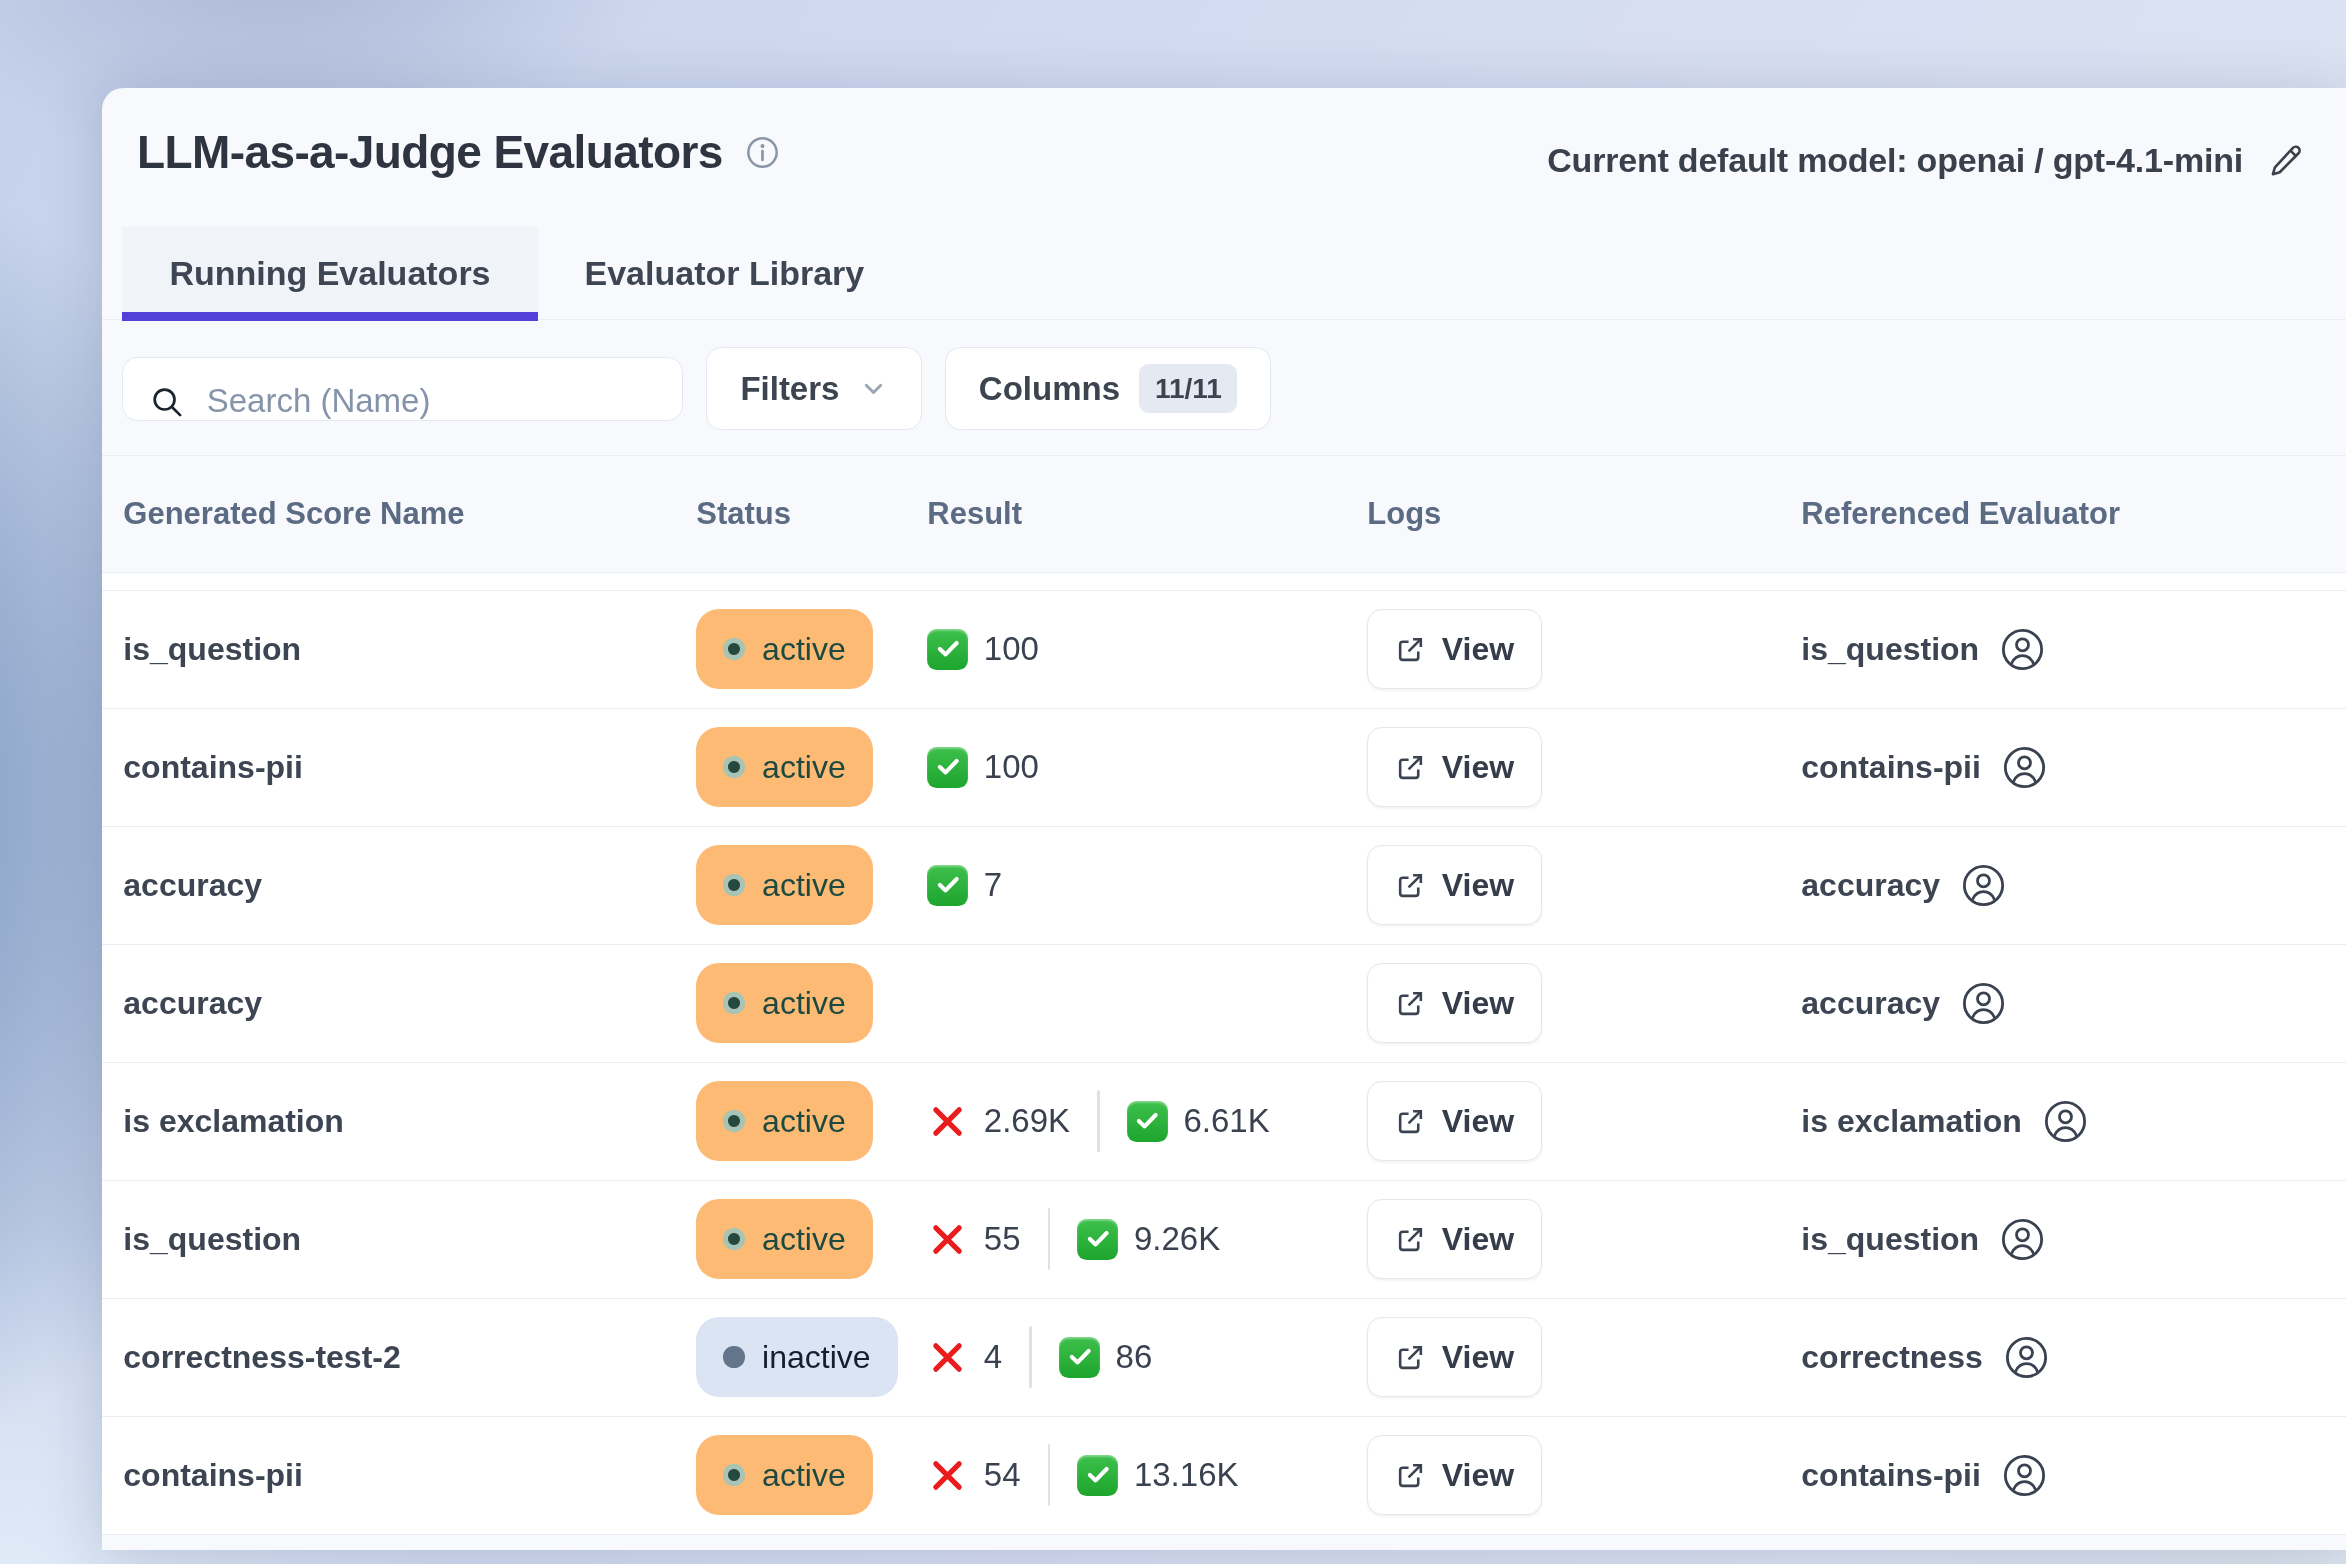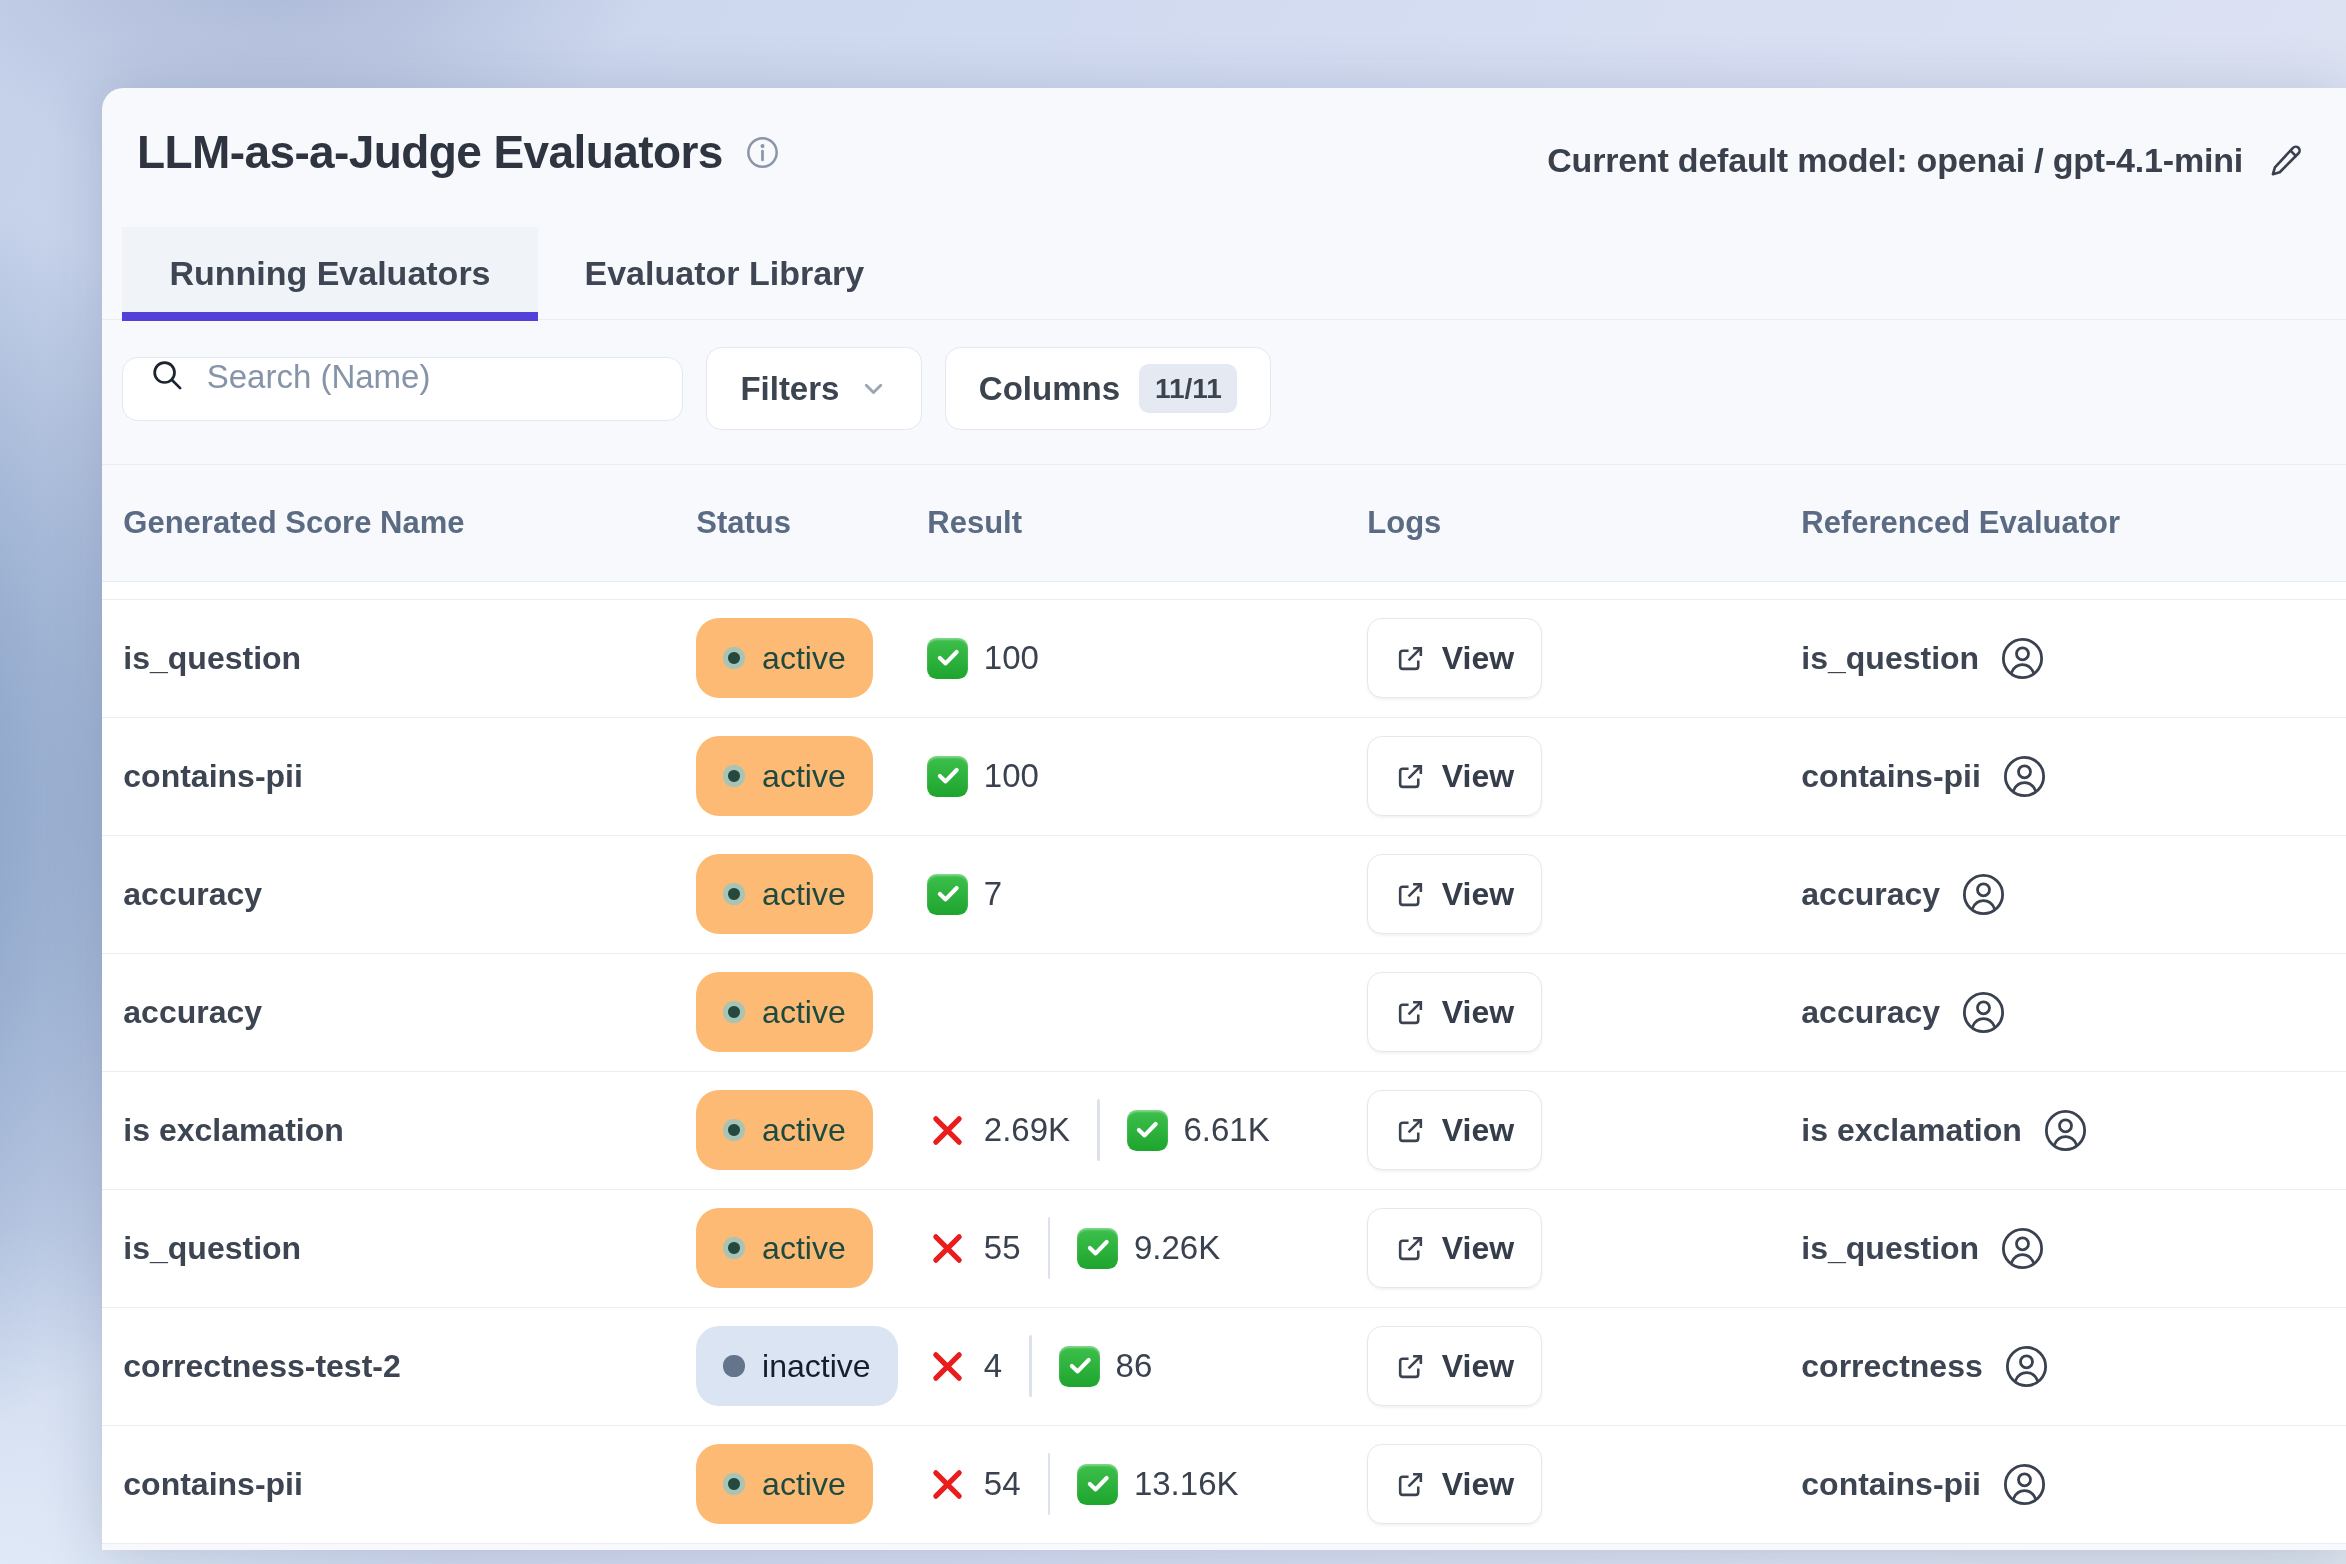--- a/index.html
+++ b/index.html
@@ -35,32 +35,32 @@
 
   
   .tabs { display: flex; margin-top: 47px; padding-left: 20.4px; border-bottom: 1.9px solid #e9edf4; }
   .tab { position: relative; height: 92px; display: flex; align-items: center; padding: 0 47px;
          font-size: 34px; font-weight: bold; color: #3e4553; cursor: pointer; background: transparent; border: none; }
   .tab.active { background: #f0f3f8; }
   .tab.active::after { content: ""; position: absolute; left: 0; right: 0; bottom: -1.9px; height: 8.7px; background: #5240d9; }
 
   
   .toolbar { display: flex; align-items: center; gap: 23px; padding-left: 20.4px; margin-top: 27px; }
-  .search-box { display: flex; align-items: flex-start; gap: 21.3px; width: 561px; height: 64px;
+  .search-box { display: flex; align-items: flex-end; gap: 21.3px; width: 561px; height: 64px;
                 background: #fff; border: 1.9px solid #e3e8f0; border-radius: 15.5px; padding: 0 27px; }
   .search-box input { flex: 1; border: none; outline: none; background: transparent; font-size: 33px; color: #33404f;
                       font-family: "Liberation Sans", "DejaVu Sans", sans-serif; min-width: 0; }
   .search-box input::placeholder { color: #8694aa; }
   .btn { display: inline-flex; align-items: center; gap: 19.4px; height: 83px; background: #fff;
          border: 1.9px solid #e3e8f0; border-radius: 15.5px; padding: 0 33px; cursor: pointer;
          font-size: 33px; font-weight: bold; color: #3c4450; font-family: inherit; }
   .count-badge { background: #e5eaf2; border-radius: 9.7px; padding: 8.7px 15.5px; font-size: 28px; font-weight: bold; color: #3c4450; }
 
   
-  .table { margin-top: 34px; }
+  .table { margin-top: 25px; }
   .thead, .row { display: grid; grid-template-columns: 573px 231px 440px 434px auto; align-items: center; padding-left: 21.3px; }
   .thead { height: 118px; border-top: 1.9px solid #e9eef5; border-bottom: 1.9px solid #e9eef5;
            font-size: 31px; font-weight: bold; color: #5b6b83; }
   .sliver { height: 17.5px; background: #fff; border-bottom: 1.9px solid #e9eef5; }
   .row { height: 118px; background: #fff; border-bottom: 1.9px solid #e9eef5; }
   .name-cell, .ref-name { font-size: 32px; font-weight: bold; color: #3d4552; }
 
   .badge { display: inline-flex; align-items: center; gap: 17.5px; height: 80px; padding: 0 27px;
            border-radius: 23px; background: #fdba74; width: max-content; }
   .badge .dot { width: 21.3px; height: 21.3px; border-radius: 50%; background: #25493f; border: 5.8px solid #a7c4b4; }

